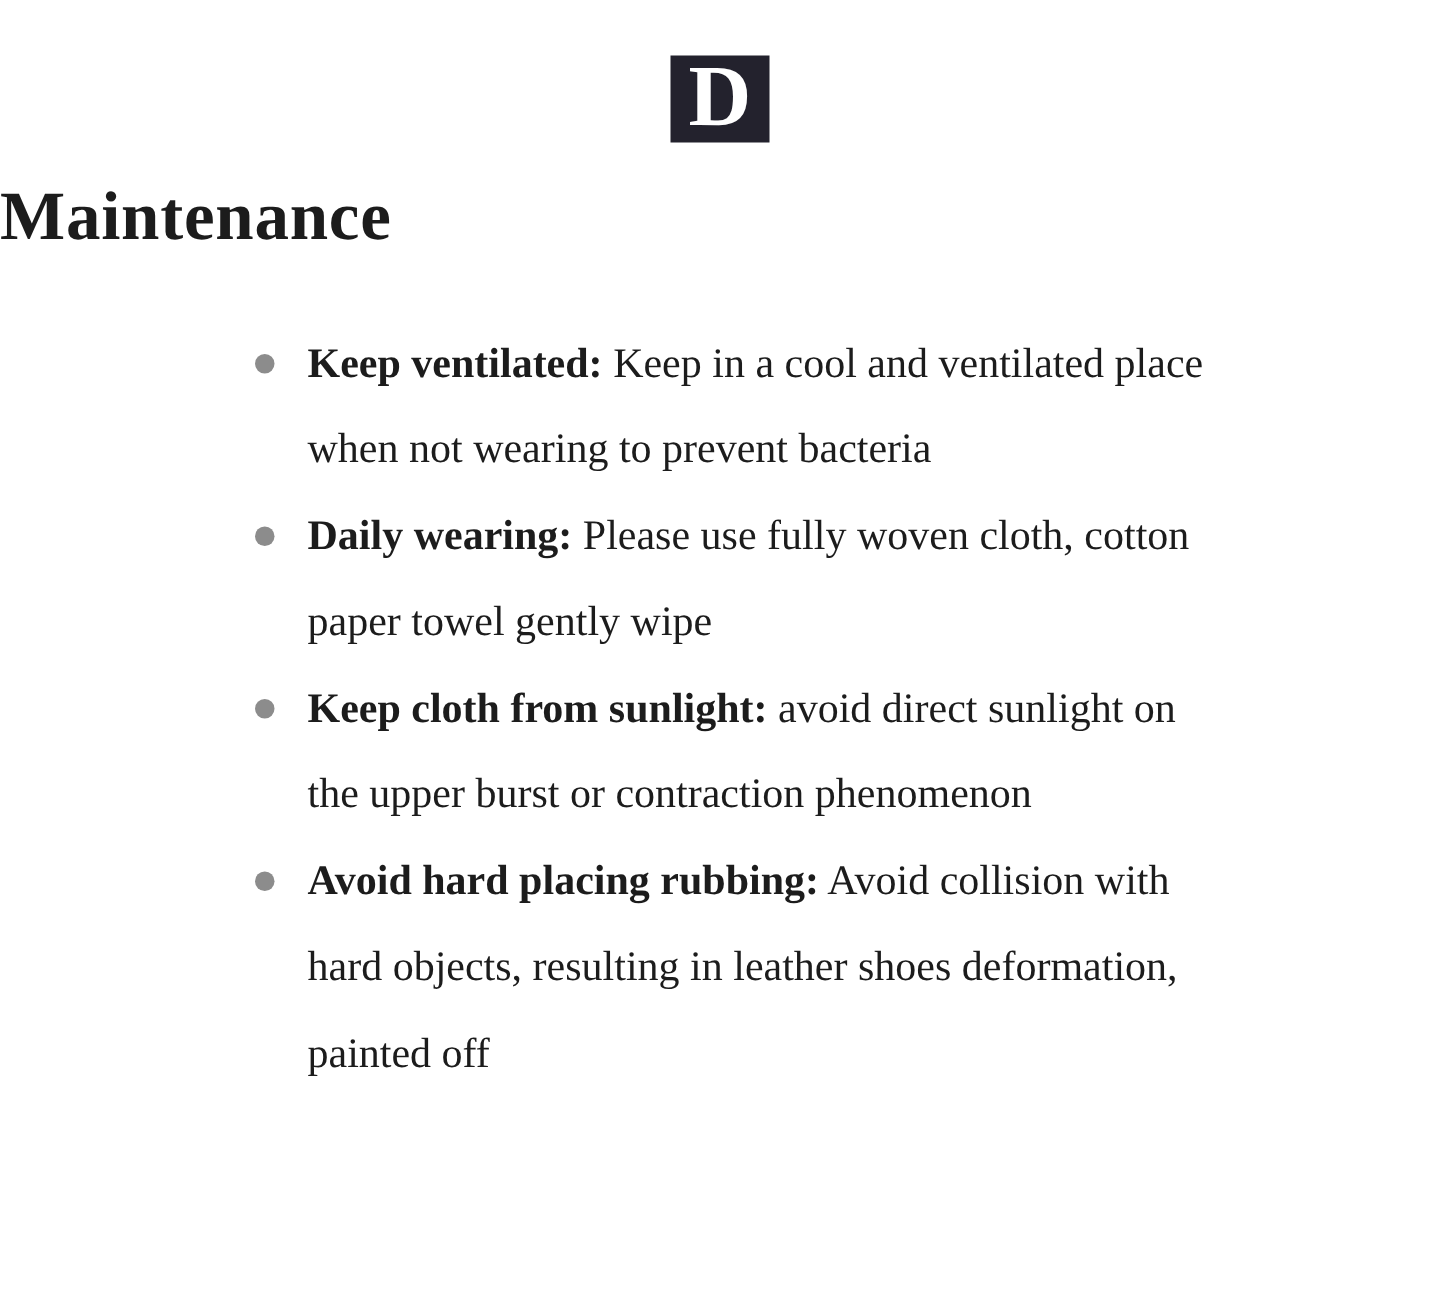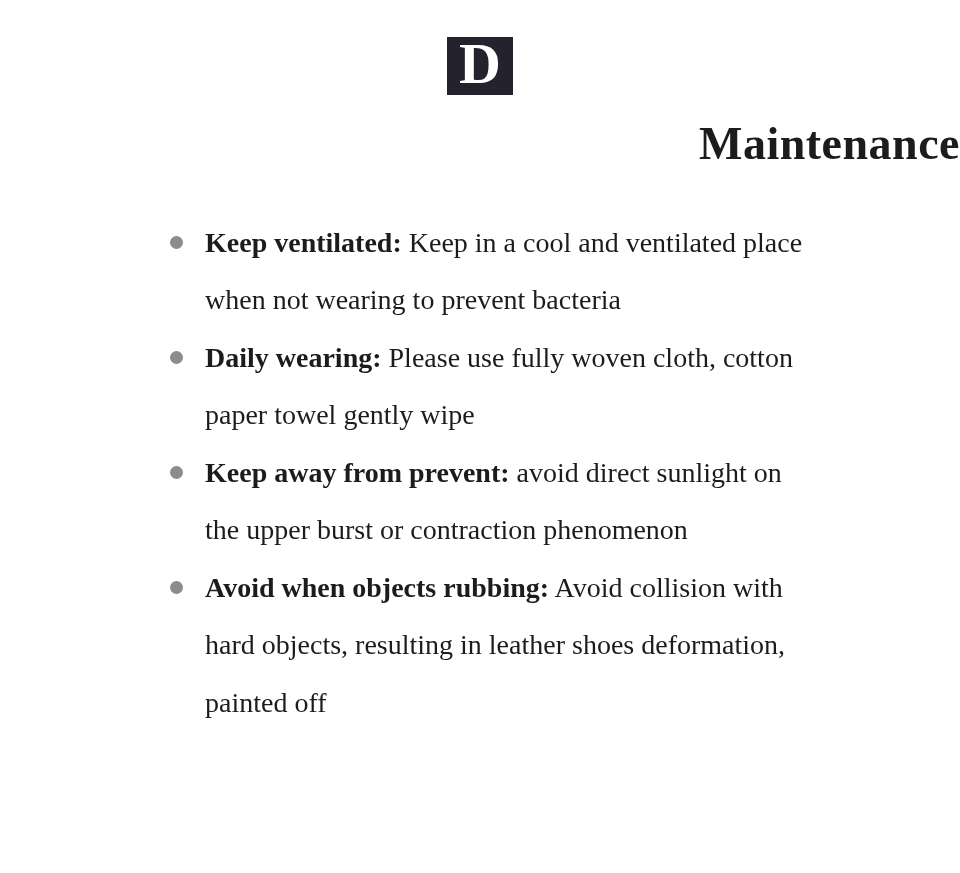--- a/index.html
+++ b/index.html
@@ -31,21 +31,21 @@
     display: flex;
     align-items: center;
     justify-content: center;
     font-weight: bold;
     font-size: 58px;
     line-height: 1;
     padding-bottom: 4px;
   }
   .title {
     margin-top: 24px;
-    text-align: right;
+    text-align: left;
     font-size: 46px;
     line-height: 1.1;
     font-weight: bold;
     letter-spacing: 0.5px;
   }
   ul.care-list {
     list-style: none;
     margin: 44px 0 0 170px;
     width: 648px;
   }
@@ -86,25 +86,25 @@
     </li>
 
     <li>
       <span class="dot"></span>
       <strong>Daily wearing:</strong>
       <span>Please use fully woven cloth, cotton paper towel gently wipe</span>
     </li>
 
     <li>
       <span class="dot"></span>
-      <strong>Keep away from prevent:</strong>
+      <strong>Keep cloth from sunlight:</strong>
       <span>avoid direct sunlight on the upper burst or contraction phenomenon</span>
     </li>
 
 
     <li>
       <span class="dot"></span>
-      <strong>Avoid when objects rubbing:</strong>
+      <strong>Avoid hard placing rubbing:</strong>
       <span>Avoid collision with hard objects, resulting in leather shoes deformation, painted off</span>
     </li>
 
   </ul>
 </div>
 
 </body></html>

